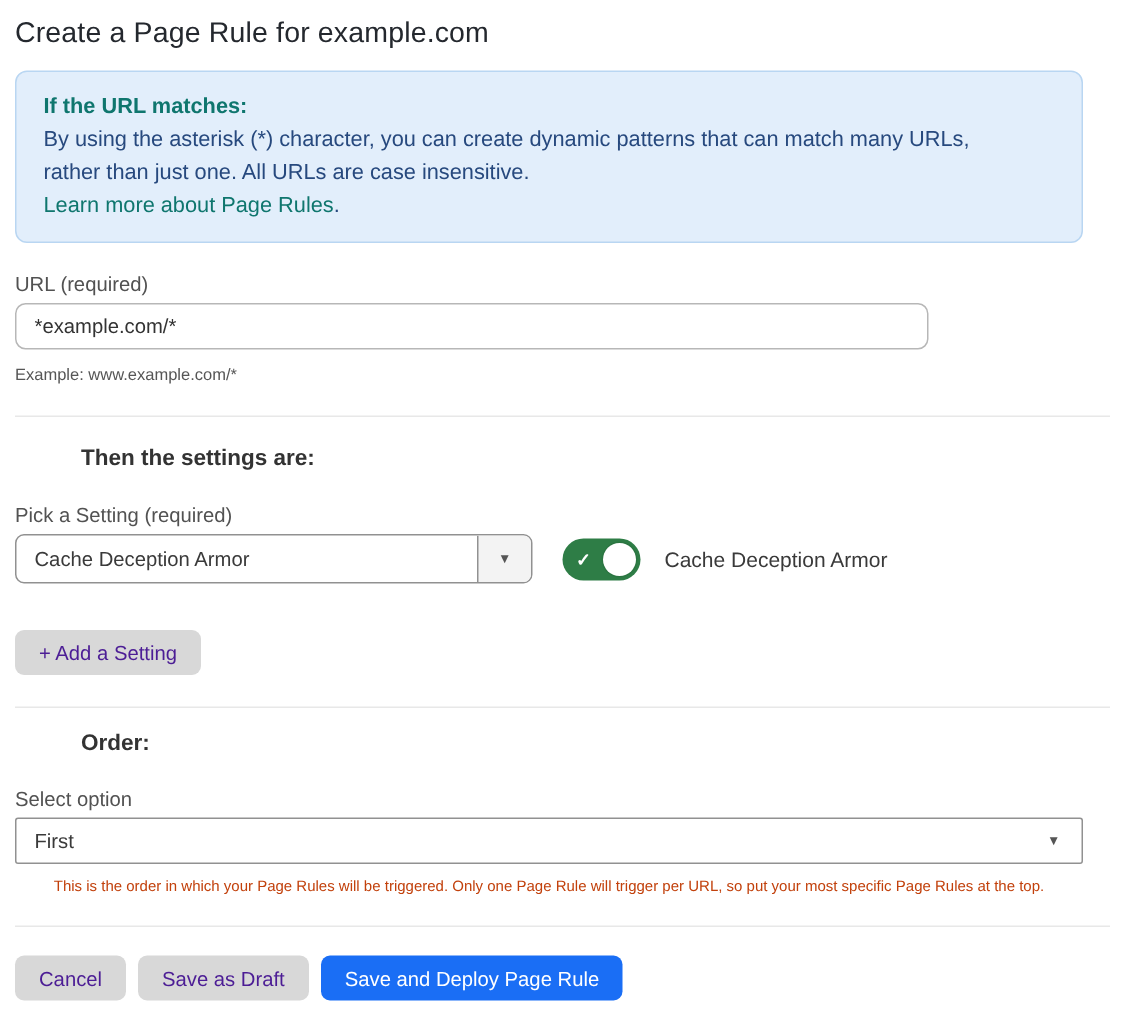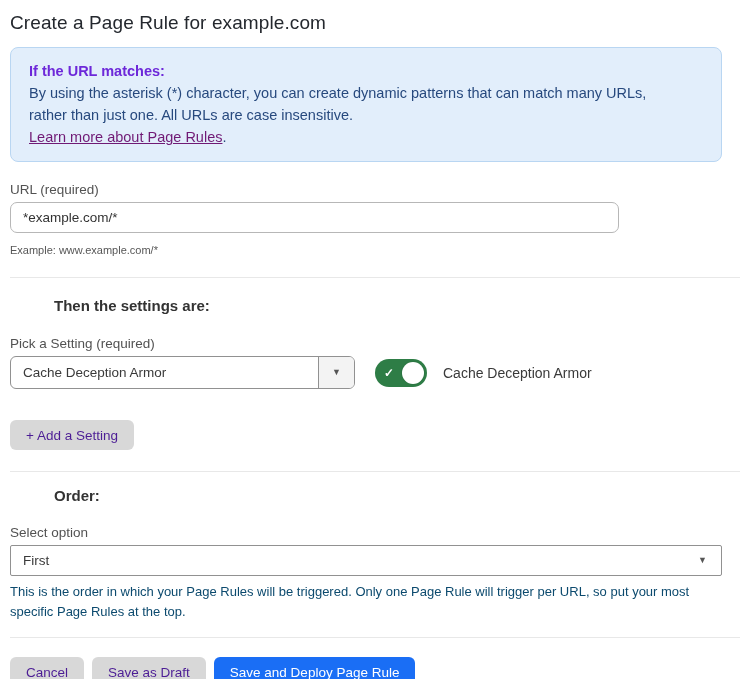--- a/index.html
+++ b/index.html
@@ -25,26 +25,25 @@
     background: #e2eefb;
     border: 1px solid #b9d6f2;
     border-radius: 8px;
     padding: 12px 18px 13px 18px;
     font-size: 14.5px;
     line-height: 22px;
     color: #27497e;
   }
   .info-box .info-heading {
     font-weight: 700;
-    color: #6d28d9;
+    color: #0f766e;
   }
   .info-box .info-body { max-width: 650px; }
   .info-box a.info-link {
-    color: #701a75;
-    text-decoration: underline;
+    color: #0f766e;
     cursor: pointer;
   }
   .info-box .info-link-suffix { color: #27497e; }
 
   .field-label {
     font-size: 13.5px;
     color: #525252;
     margin-top: 20px;
     margin-bottom: 5px;
   }
@@ -193,25 +192,26 @@
     height: 31px;
     width: 712px;
     padding: 0 14px 0 12px;
     font-size: 13.5px;
     color: #3a3a3a;
     background: #ffffff;
     cursor: pointer;
   }
 
   .order-helper {
-    font-size: 13px;
-    color: #0c4a6e;
+    font-size: 10px;
+    color: #c2410c;
     line-height: 20px;
     margin-top: 6px;
     max-width: 712px;
+    text-align: center;
   }
 
   .footer-divider { margin-top: 15px; }
   .footer-actions {
     display: flex;
     align-items: center;
     gap: 8px;
     margin-top: 19px;
   }
 </style>

